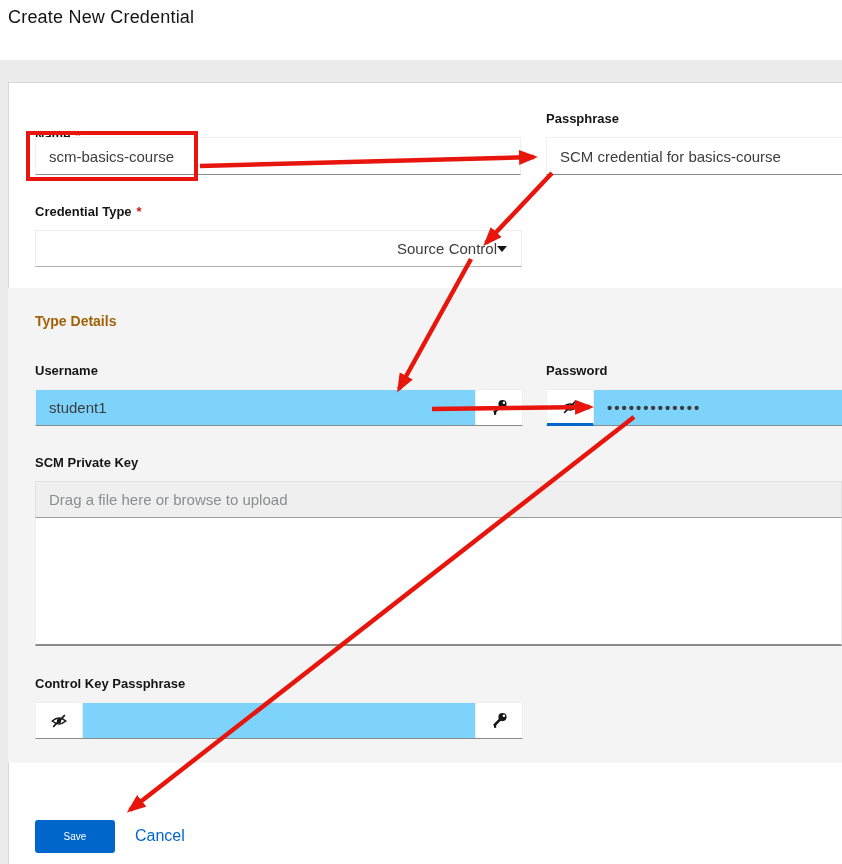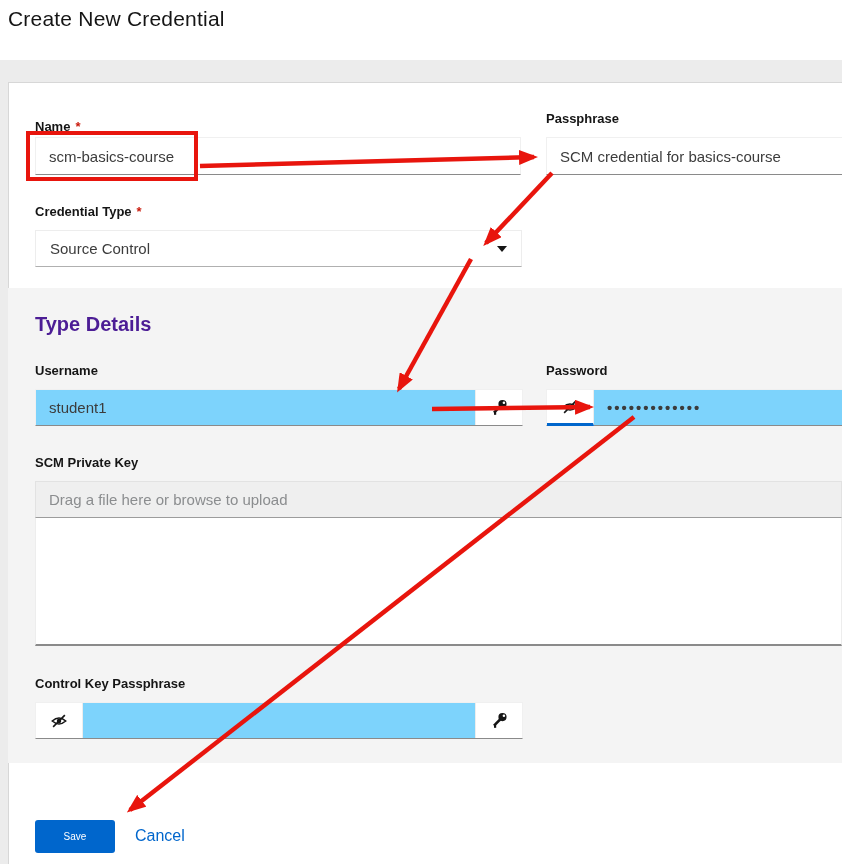--- a/index.html
+++ b/index.html
@@ -3,43 +3,43 @@
 <meta charset="utf-8">
 <style>
   * { margin:0; padding:0; box-sizing:border-box; }
   html,body { width:842px; height:864px; }
   body {
     position:relative; overflow:hidden; background:#ffffff;
     font-family:"Liberation Sans", sans-serif; color:#151515;
   }
   .abs { position:absolute; }
 
-  .page-title { left:8px; top:7px; font-size:21px; font-weight:500; letter-spacing:.2px; color:#151515; }
+  .page-title { left:8px; top:7px; font-size:18px; font-weight:500; letter-spacing:.2px; color:#151515; }
 
   .content-bg { left:0; top:60px; width:842px; height:804px; background:#ececec; }
   .card { left:8px; top:82px; width:840px; height:790px; background:#ffffff; border:1px solid #d7d7d7; border-right:none; }
 
   .field-label { font-size:13px; font-weight:bold; color:#151515; }
   .req { color:#c9190b; font-weight:bold; margin-left:5px; font-size:13px; }
 
   .tb {
     background:#fff; border:1px solid #f0f0f0; border-bottom:1px solid #8a8a8a;
     font-family:"Liberation Sans", sans-serif; font-size:15px; color:#3c3c3c;
     padding:0 13px; width:100%; height:100%; outline:none;
   }
 
   .select-box {
     background:#fff; border:1px solid #ededed; border-bottom:1px solid #b0b0b0;
-    display:flex; align-items:center; justify-content:space-between;
+    display:flex; align-items:center; justify-content:flex-end;
     padding:0 14px; font-size:15px; color:#3c3c3c; cursor:pointer;
   }
   .caret { width:0; height:0; border-left:5px solid transparent; border-right:5px solid transparent; border-top:6px solid #151515; }
 
   .section { left:8px; top:288px; width:834px; height:475px; background:#f4f4f4; }
-  .section-heading { font-size:20px; font-weight:bold; color:#4c1d95; }
+  .section-heading { font-size:14px; font-weight:bold; color:#a16207; }
 
   .igroup { display:flex; background:#fff; border:1px solid #f0f0f0; border-bottom:1px solid #8a8a8a; }
   .igroup .gi { flex:1; border:none; background:#7dd3fc; font-size:15px; color:#3c3c3c; padding:0 13px; outline:none; font-family:"Liberation Sans", sans-serif; }
   .addon {
     width:47px; display:flex; align-items:center; justify-content:center;
     background:#fff; flex:none; cursor:pointer;
   }
   .addon.right { border-left:1px solid #ededed; }
   .addon.left { border-right:1px solid #ededed; }
   .addon.active-blue { border-bottom:3px solid #0066cc; margin-bottom:-1px; }
@@ -69,21 +69,21 @@
   svg.icon { display:block; }
 </style>
 </head>
 <body>
 
 <h1 class="abs page-title">Create New Credential</h1>
 
 <div class="abs content-bg"></div>
 <div class="abs card"></div>
 
-<div class="abs field-label" style="left:35px; top:119px;"><span>Name</span><span class="req">*</span></div>
+<div class="abs field-label" style="left:35px; top:128px;"><span>Name</span><span class="req">*</span></div>
 <div class="abs" style="left:35px; top:137px; width:486px; height:38px;">
   <input class="tb" readonly="" value="scm-basics-course" style="">
 </div>
 
 <div class="abs field-label" style="left:546px; top:111px;">Passphrase</div>
 <div class="abs" style="left:546px; top:137px; width:300px; height:38px;">
   <input class="tb" readonly="" value="SCM credential for basics-course" style="">
 </div>
 
 <div class="abs field-label" style="left:35px; top:204px;"><span>Credential Type</span><span class="req">*</span></div>

